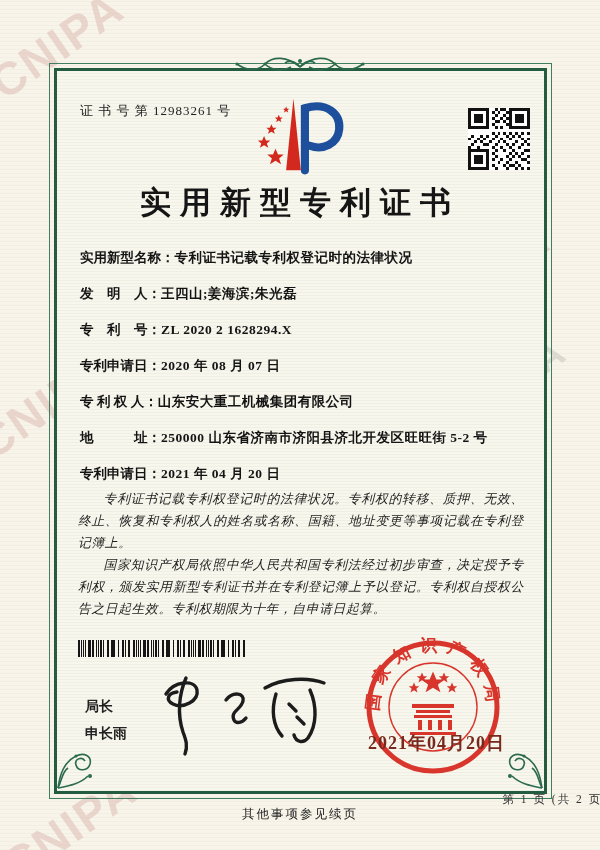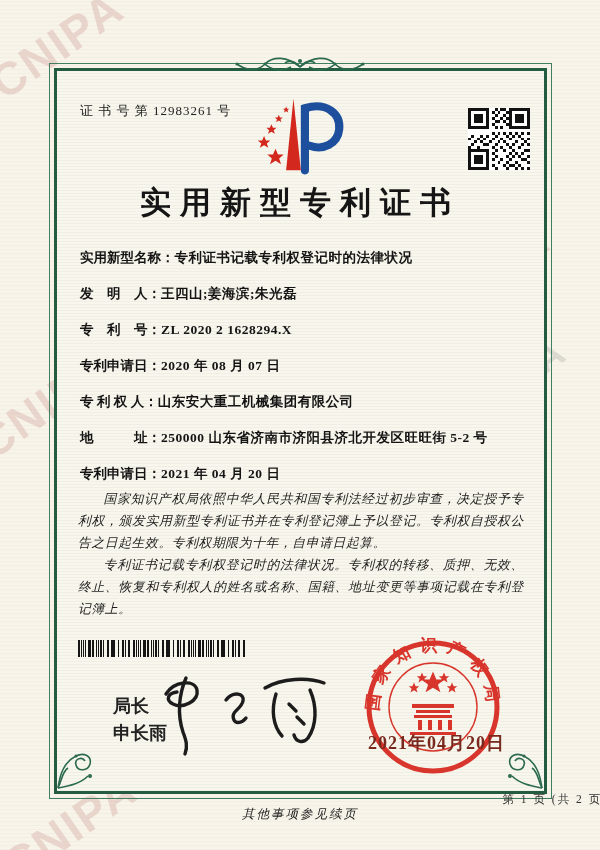--- a/index.html
+++ b/index.html
@@ -47,29 +47,29 @@
     font-style:italic;letter-spacing:0.6px;
   }
   .paras p{margin:0;text-indent:2em;}
   .barcode{
     position:absolute;left:78px;top:640px;width:168px;height:17px;
     background:
       repeating-linear-gradient(90deg,#151515 0 2px,transparent 2px 3px,#151515 3px 4px,transparent 4px 7px,#151515 7px 8px,transparent 8px 11px),
       repeating-linear-gradient(90deg,#151515 0 1px,transparent 1px 5px);
   }
   .director{position:absolute;left:85px;top:693px;font-family:"Liberation Sans","DejaVu Sans",sans-serif;
-    font-size:18px;font-weight:bold;color:#222;line-height:27px;margin-left:28px;}
+    font-size:14px;font-weight:bold;color:#222;line-height:27px;}
   .signature{position:absolute;left:150px;top:668px;width:200px;height:90px;}
   .seal{position:absolute;left:362px;top:636px;width:142px;height:142px;}
   .seal-date{
     position:absolute;left:368px;top:731px;width:130px;text-align:center;
     font-size:18px;font-weight:bold;color:#79281d;letter-spacing:1px;white-space:nowrap;
   }
   .page-info{position:absolute;left:0;top:792px;width:100%;text-align:right;font-size:11.5px;color:#333;letter-spacing:2px;padding-left:8px;}
-  .continuation{position:absolute;left:0;top:806px;width:100%;text-align:center;font-size:12.5px;color:#222;font-style:italic;letter-spacing:2px;}
+  .continuation{position:absolute;left:0;top:806px;width:100%;text-align:center;font-size:12.5px;color:#222;letter-spacing:2px;}
 </style>
 </head>
 <body>
 
 <div class="page">
 
   <div class="wm wm-cnipa" style="left:-18px;top:18px;">CNIPA</div>
   <div class="wm wm-cnipa" style="left:255px;top:108px;color:rgba(214,176,166,0.28);">CNIPA</div>
   <div class="wm wm-cnipa" style="left:408px;top:250px;">CNIPA</div>
   <div class="wm wm-cnipa gray" style="left:448px;top:362px;font-size:38px;">CNIPA</div>
@@ -192,22 +192,22 @@
     </div>
     <div class="frow">
       <span class="lab">地　　　址：</span><span class="val">250000  山东省济南市济阳县济北开发区旺旺街 5-2 号</span>
     </div>
     <div class="frow">
       <span class="lab">专利申请日：</span><span class="val">2021 年 04 月 20 日</span>
     </div>
   </div>
 
   <div class="paras">
+    <p>专利证书记载专利权登记时的法律状况。专利权的转移、质押、无效、终止、恢复和专利权人的姓名或名称、国籍、地址变更等事项记载在专利登记簿上。</p>
     <p>国家知识产权局依照中华人民共和国专利法经过初步审查，决定授予专利权，颁发实用新型专利证书并在专利登记簿上予以登记。专利权自授权公告之日起生效。专利权期限为十年，自申请日起算。</p>
-    <p>专利证书记载专利权登记时的法律状况。专利权的转移、质押、无效、终止、恢复和专利权人的姓名或名称、国籍、地址变更等事项记载在专利登记簿上。</p>
   </div>
 
   <div class="barcode"></div>
 
   <div class="director">
     <div>局长</div>
     <div>申长雨</div>
   </div>
 
   <svg class="signature" viewBox="0 0 200 90">

